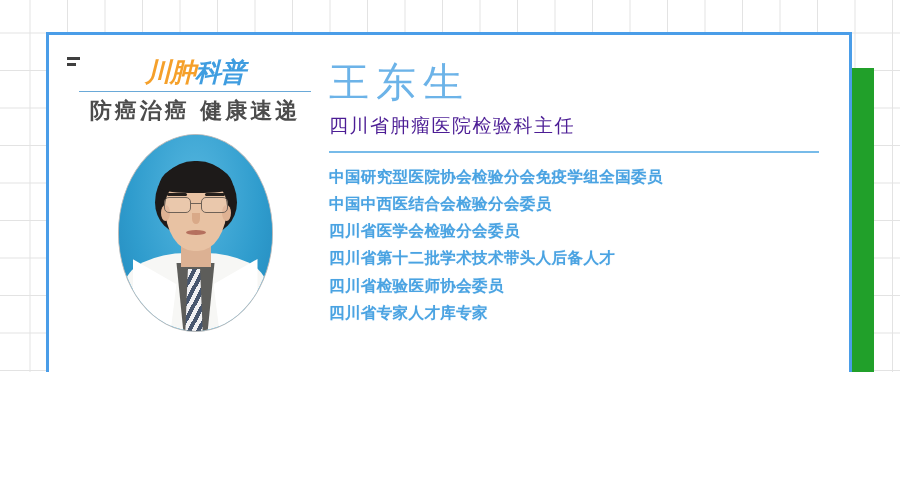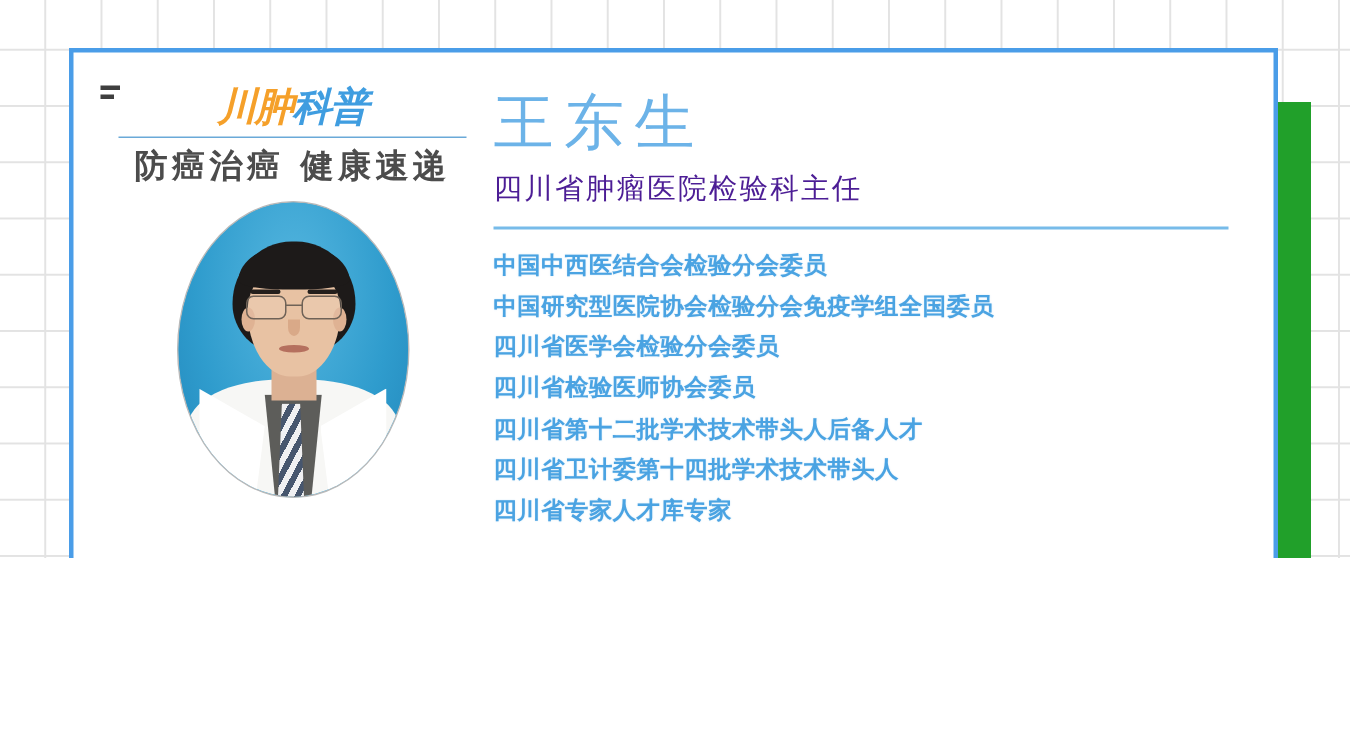--- a/index.html
+++ b/index.html
@@ -310,24 +310,23 @@
 
 
     </div>
 
     <div class="right-col">
       <div class="doctor-name">王东生</div>
       <div class="doctor-title">四川省肿瘤医院检验科主任</div>
       <div class="title-rule"></div>
 
       <ul class="cred-list">
+        <li>中国研究型医院协会检验分会免疫学组全国委员</li>
         <li>中国中西医结合会检验分会委员</li>
-        <li>中国研究型医院协会检验分会免疫学组全国委员</li>
         <li>四川省医学会检验分会委员</li>
+        <li>四川省第十二批学术技术带头人后备人才</li>
         <li>四川省检验医师协会委员</li>
-        <li>四川省第十二批学术技术带头人后备人才</li>
-        <li>四川省卫计委第十四批学术技术带头人</li>
         <li>四川省专家人才库专家</li>
       </ul>
     </div>
 
   </div>
 </div>
 
 </body></html>

